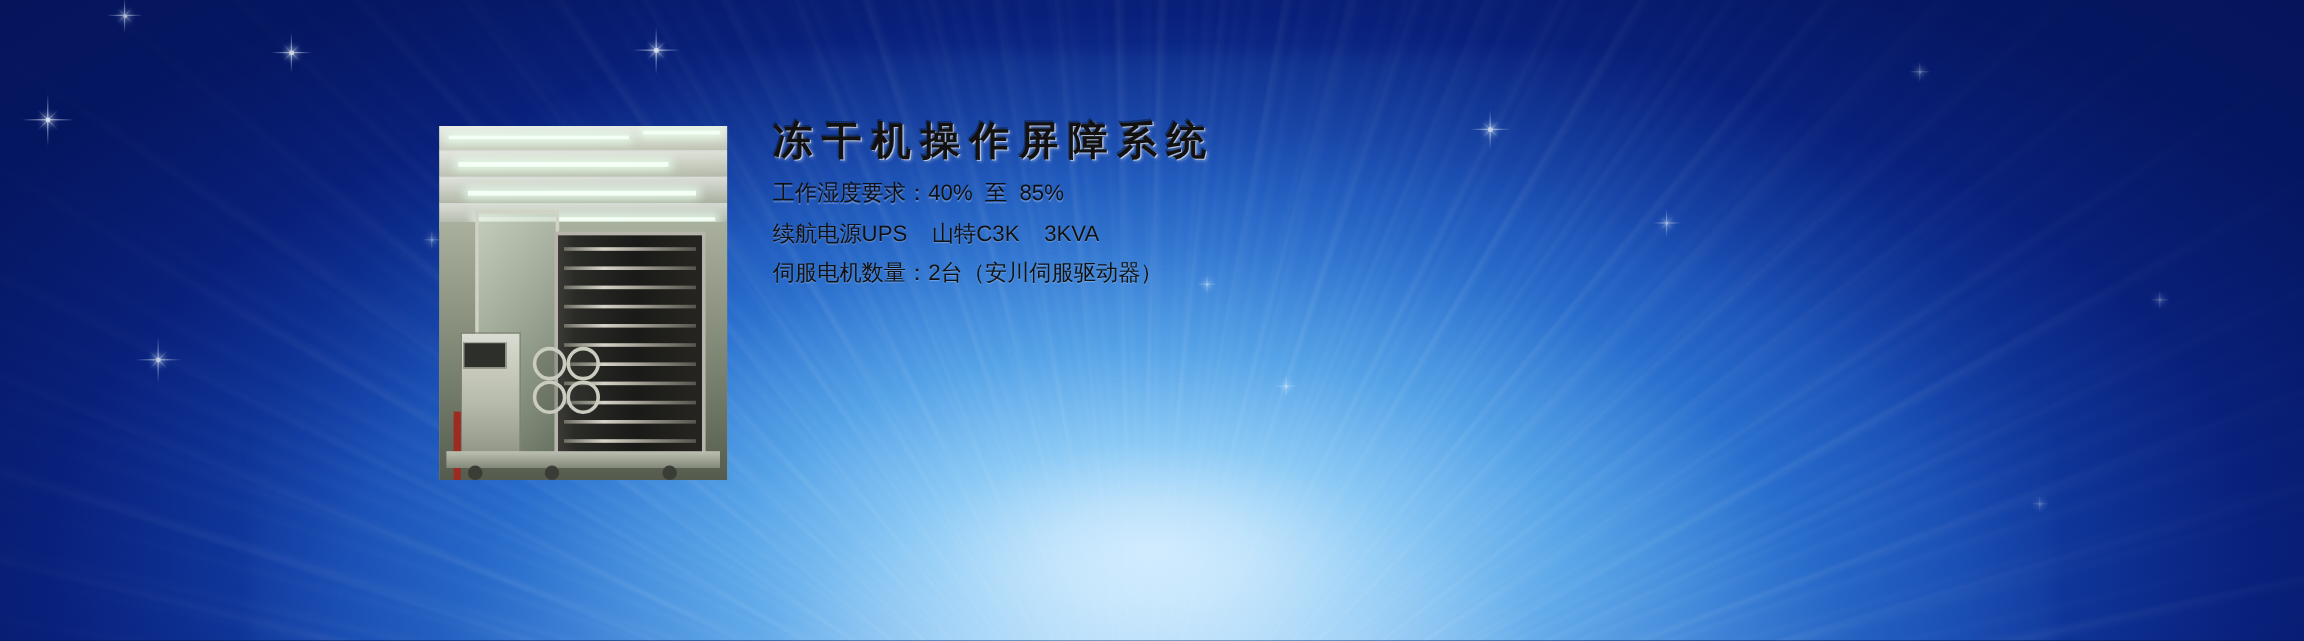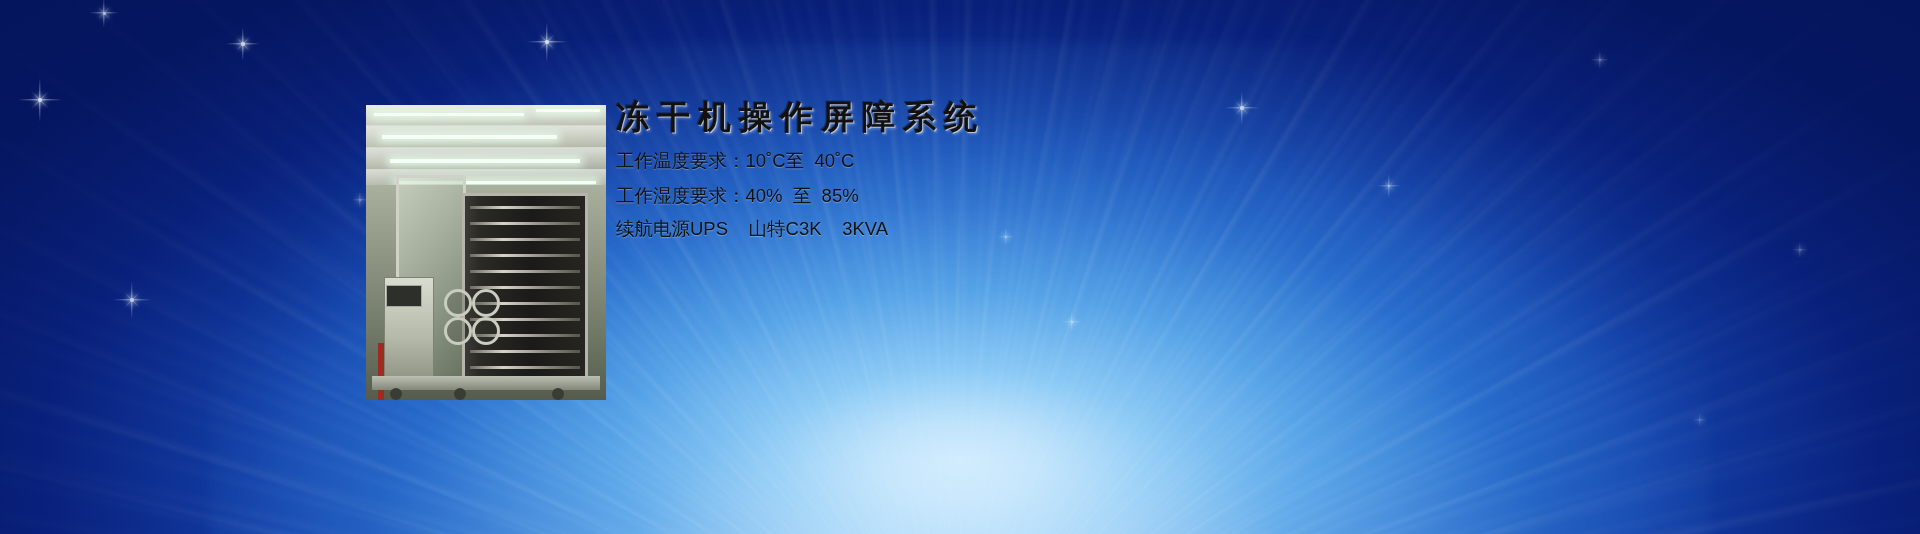--- a/index.html
+++ b/index.html
@@ -250,21 +250,21 @@
     bottom: 0px;
     width: 12px;
     height: 12px;
     border-radius: 50%;
     background: #3a3d36;
   }
 
   
   #text-block {
     position: absolute;
-    left: 616px;
+    left: 644px;
     top: 100px;
     width: 900px;
   }
 
   #banner-title {
     font-family: "DejaVu Serif", "Liberation Serif", serif;
     font-size: 33px;
     font-weight: bold;
     letter-spacing: 8px;
     color: #12110f;
@@ -438,18 +438,18 @@
     <div class="ph-base"></div>
     <div class="ph-wheel" style="left:24px;"></div>
     <div class="ph-wheel" style="left:88px;"></div>
     <div class="ph-wheel" style="left:186px;"></div>
   </div>
 
   <div id="text-block">
 
     <div id="banner-title">冻干机操作屏障系统</div>
 
-    <div class="spec-line">工作温度要求：10˚C至  40˚C</div>
     <div class="spec-line">工作湿度要求：40%  至  85%</div>
     <div class="spec-line tight">续航电源UPS    山特C3K    3KVA</div>
+    <div class="spec-line tight">伺服电机数量：2台（安川伺服驱动器）</div>
 
   </div>
 </div>
 
 </body></html>

